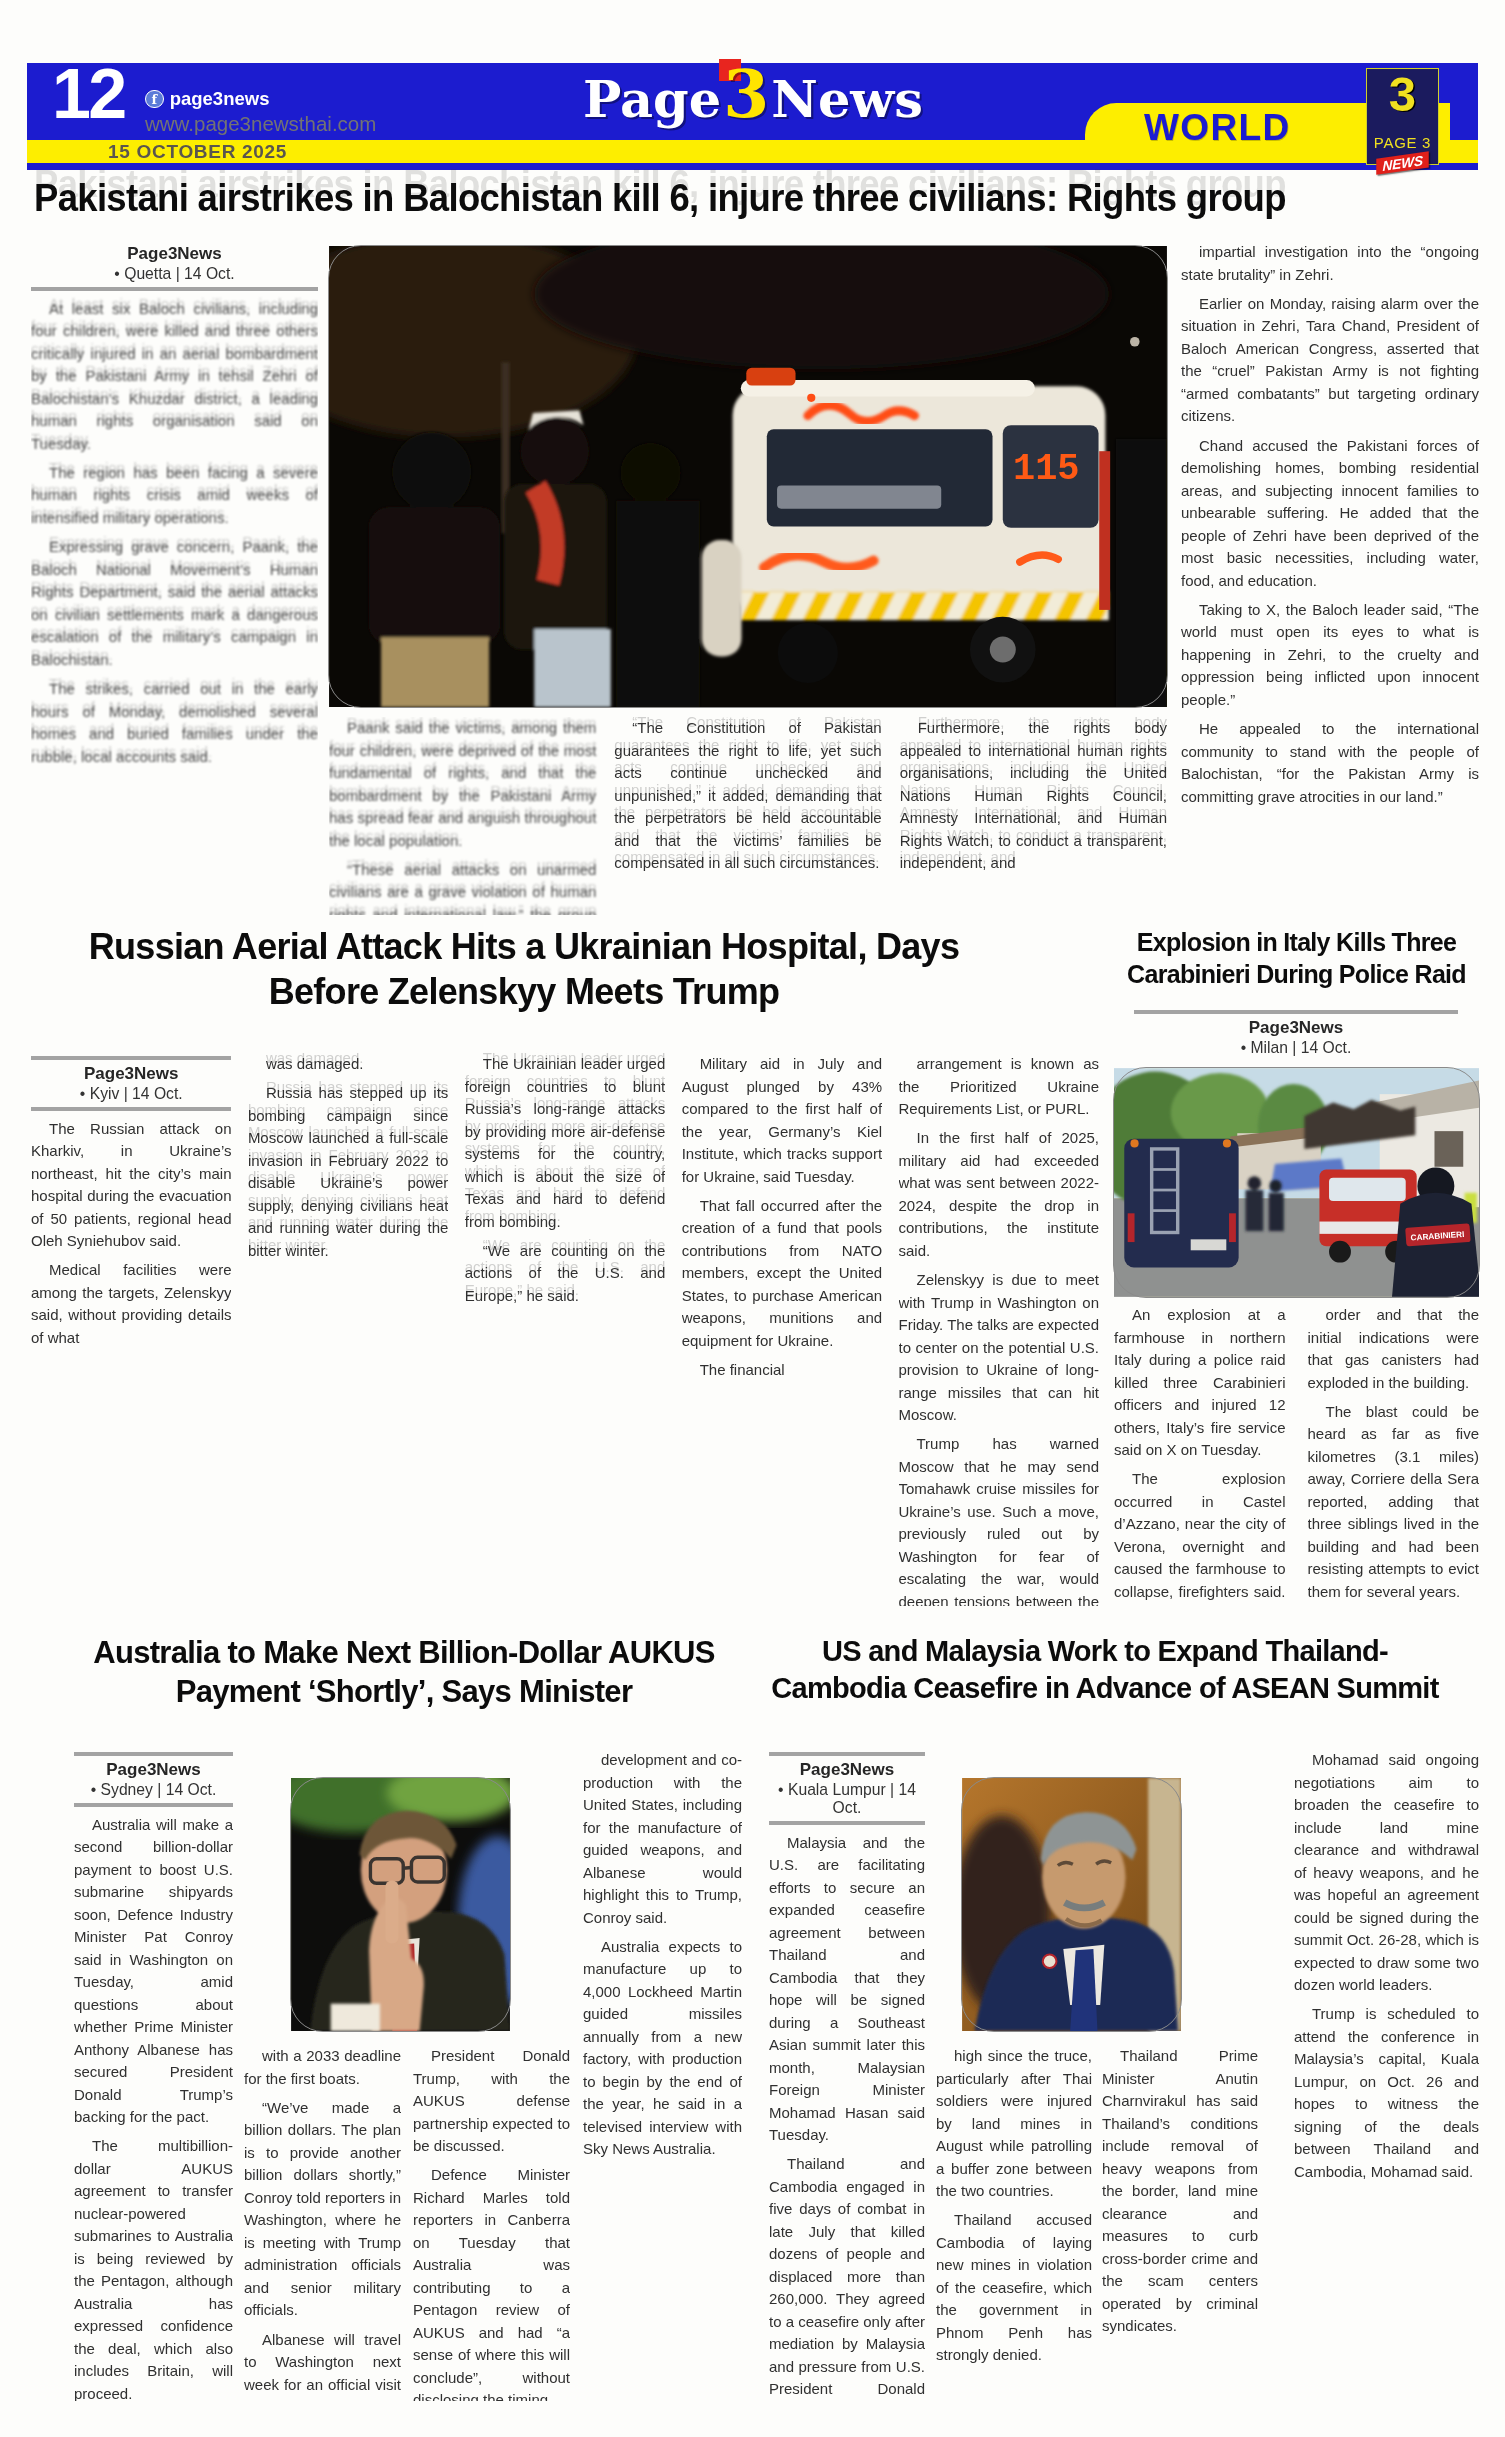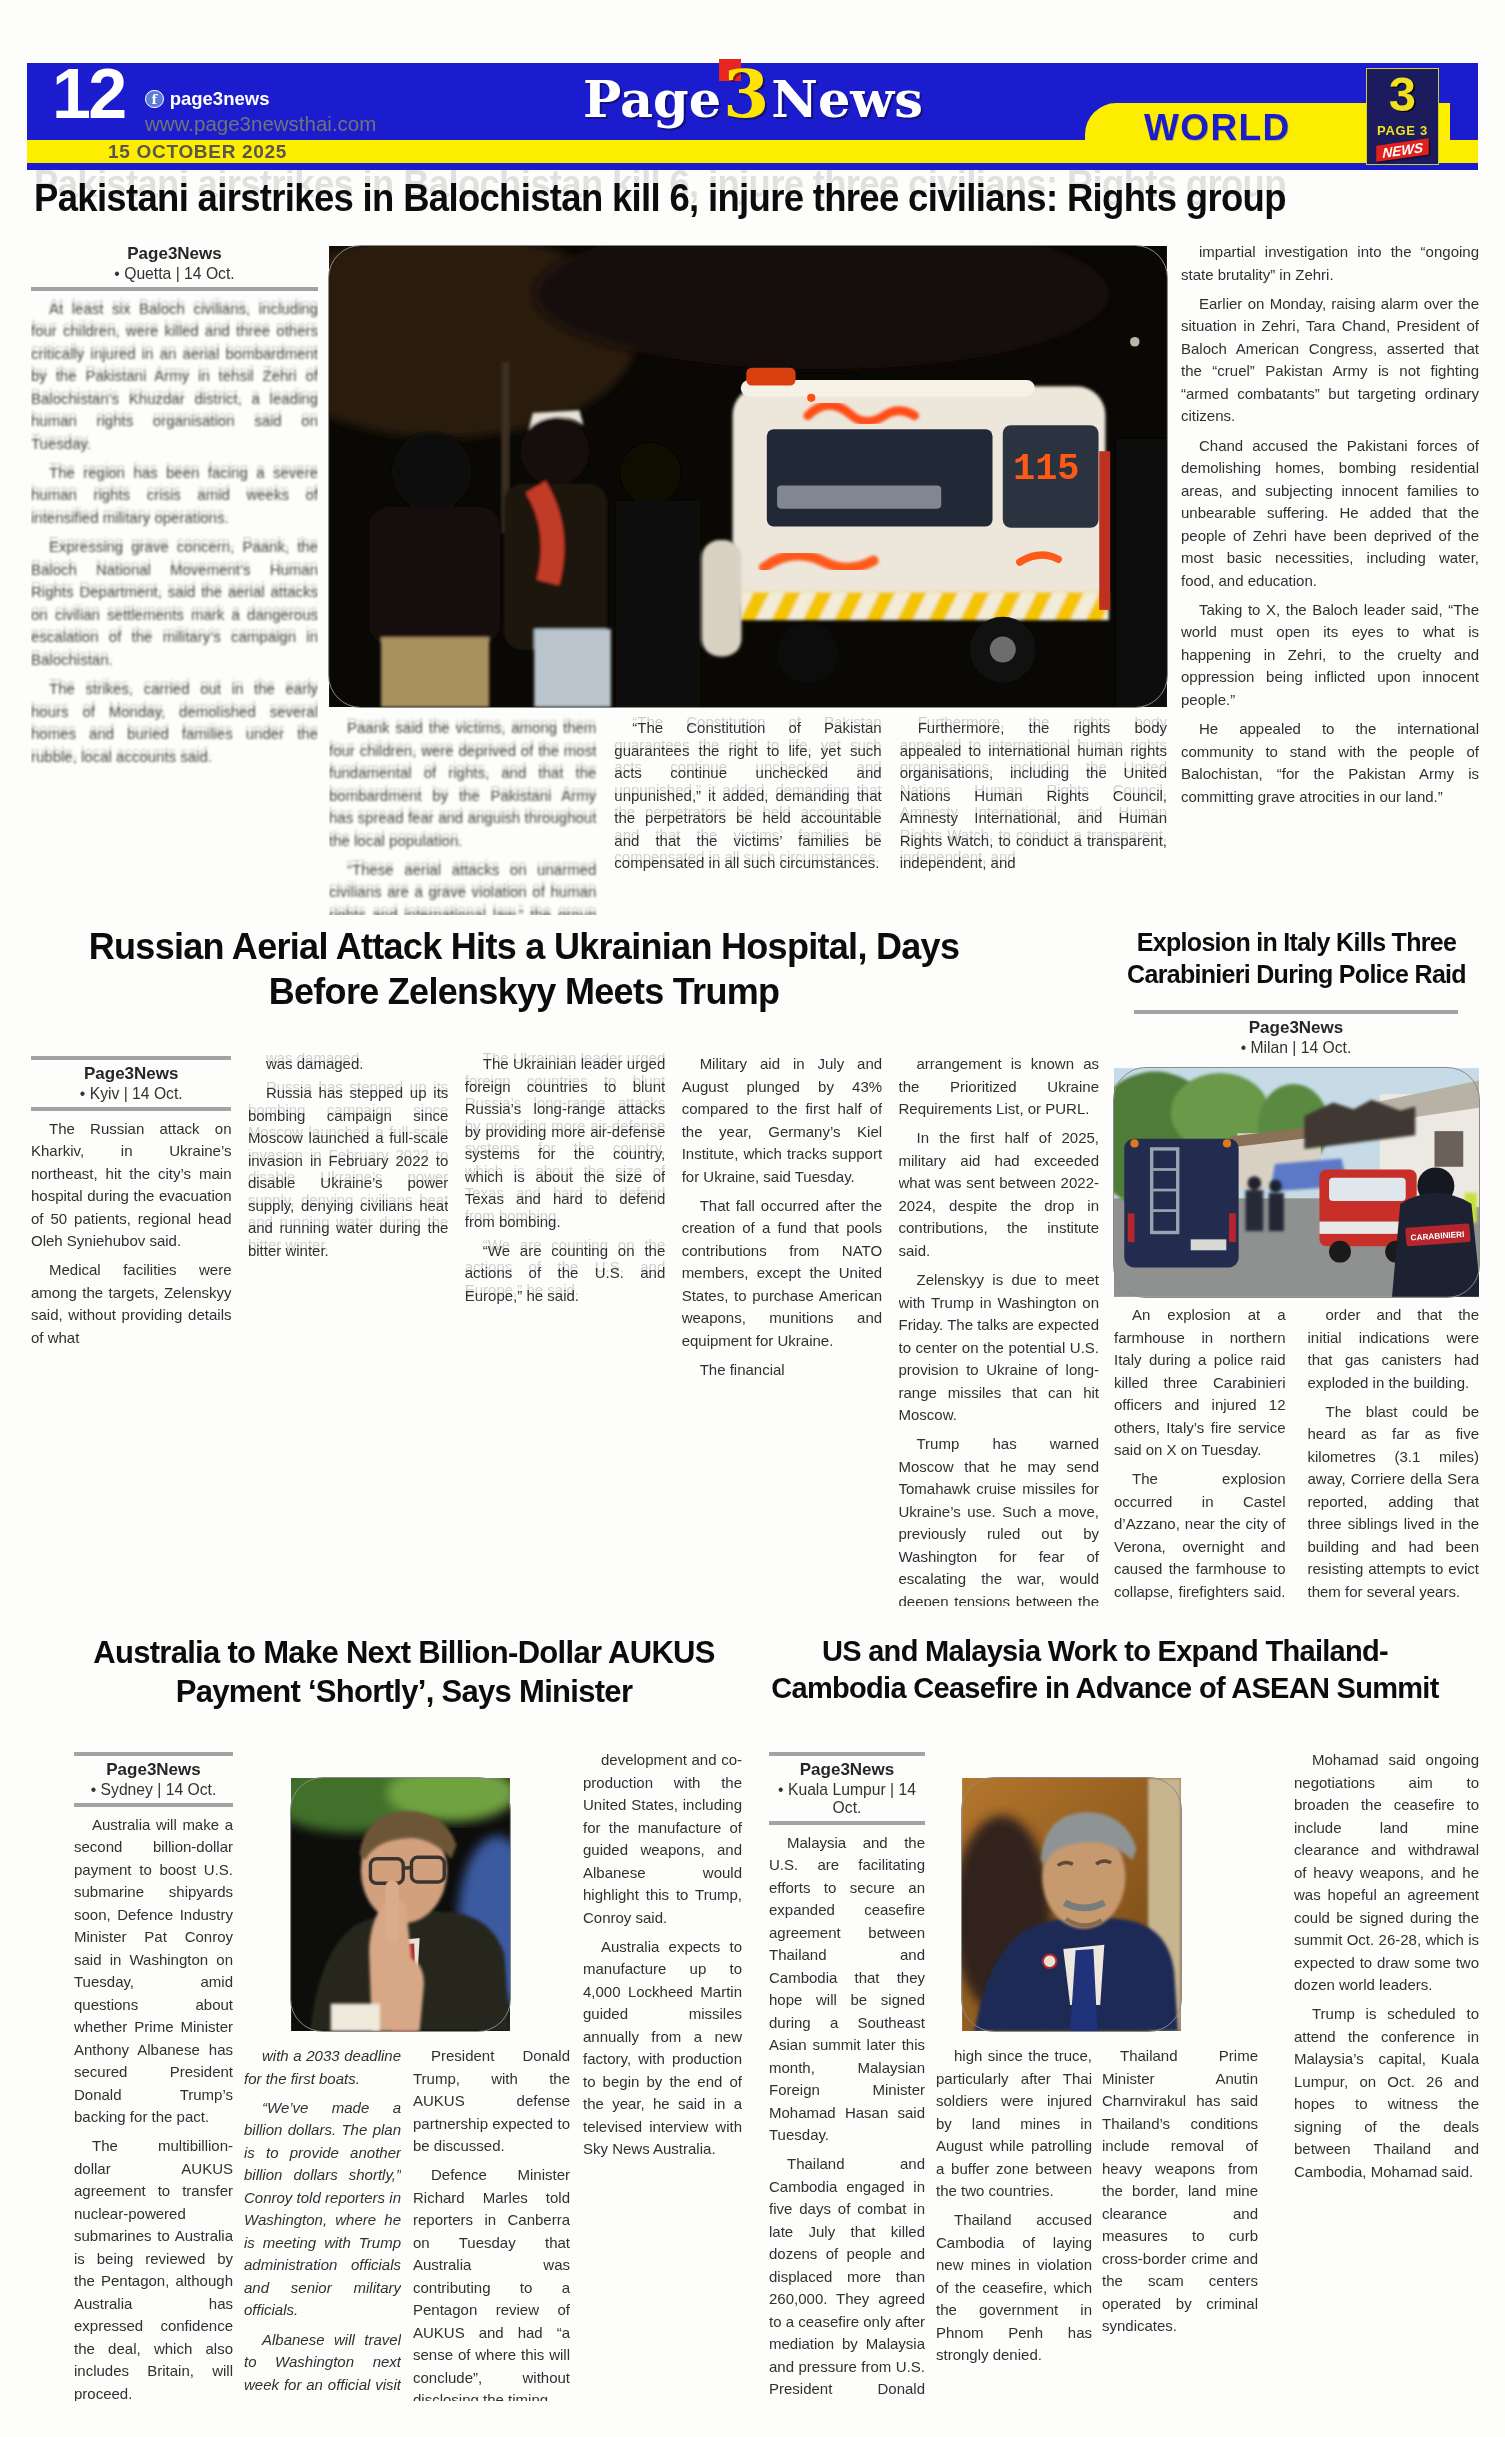--- a/index.html
+++ b/index.html
@@ -20,21 +20,21 @@
   .mh-word{font-size:51px;line-height:1;text-shadow:2.1px 2.1px 0 rgba(0,0,0,.38);}
   .mh-3wrap{position:relative;margin:0 2.1px;}
   .mh-red-sq{position:absolute;left:-4.1px;top:-5.5px;width:22px;height:22px;background:#e8251f;}
   .mh-3{position:relative;font-size:66px;line-height:.92;color:#ffe400;text-shadow:2.1px 2.1px 0 rgba(0,0,0,.38);}
   .world-tab{left:1085px;top:103px;width:365px;height:60px;background:#fdee00;border-top-left-radius:31.5px;z-index:2;}
   .world-label{left:1144px;top:107px;font-size:37px;font-weight:800;color:#1c1ccf;letter-spacing:1.4px;z-index:4;
                text-shadow:0.7px 0.7px 0 rgba(0,0,0,.2);}
   .badge{left:1366px;top:68px;width:73px;height:97px;background:#1b1b5e;border:1.4px solid #cfd02a;z-index:5;
          display:flex;flex-direction:column;align-items:center;}
   .badge-3{font-size:49px;font-weight:800;color:#f0e020;line-height:1;margin-top:1.4px;text-shadow:1.4px 1.4px 0 #000;}
-  .badge-page{font-size:13px;font-weight:700;color:#f0e020;letter-spacing:0.7px;margin-top:4px;}
+  .badge-page{font-size:15px;font-weight:400;color:#f0e020;letter-spacing:0.7px;margin-top:15px;}
   .badge-news{margin-top:3.4px;background:#e0201a;color:#fff;font-style:italic;font-weight:800;font-size:13.7px;
               padding:0.7px 6.2px;transform:rotate(-8deg) skewX(-8deg);box-shadow:1.4px 1.4px 1.4px rgba(0,0,0,.55);}
   .date-strip{left:27px;top:140px;width:1451px;height:23px;background:#fdee00;display:flex;align-items:center;z-index:1;}
   .date-text{margin-left:81px;font-size:19px;font-weight:800;color:#5a564e;letter-spacing:0.7px;filter:blur(0.5px);}
   .blue-line{left:27px;top:163px;width:1451px;height:6.8px;background:#1c1ccf;}
 
   
   .hl{font-weight:800;color:#0c0c0c;filter:blur(0.3px);}
   .lead-headline{left:34px;top:177px;width:1437px;font-size:38px;letter-spacing:-0.7px;white-space:nowrap;
                  transform:scaleX(.96);transform-origin:left center;
@@ -70,21 +70,21 @@
   .ita-byline{left:1134px;top:1007px;width:324px;}
   .photo-italy{left:1114px;top:1068px;width:365px;height:229px;}
   .ita-cols{left:1114px;top:1304px;width:365px;height:301px;display:flex;gap:22px;overflow:hidden;}
   .ita-cols .col{flex:1;}
 
   .auk-headline{left:65px;top:1633px;width:678px;font-size:31px;}
   .asean-headline{left:763px;top:1633px;width:684px;font-size:29px;}
   .photo-marles{left:291px;top:1778px;width:219px;height:253px;}
   .photo-hasan{left:962px;top:1778px;width:219px;height:253px;}
   .auk-c1{left:74px;top:1749px;width:159px;height:652px;}
-  .auk-c2{left:244px;top:2045px;width:157px;height:356px;font-style:italic;}
+  .auk-c2{left:244px;top:2045px;width:157px;height:356px;}
   .auk-c3{left:413px;top:2045px;width:157px;height:356px;}
   .auk-c4{left:583px;top:1749px;width:159px;height:652px;}
   .ase-c1{left:769px;top:1749px;width:156px;height:652px;}
   .ase-c2{left:936px;top:2045px;width:156px;height:356px;}
   .ase-c3{left:1102px;top:2045px;width:156px;height:356px;}
   .ase-c4{left:1294px;top:1749px;width:185px;height:652px;}
 </style>
 </head>
 <body>
 

